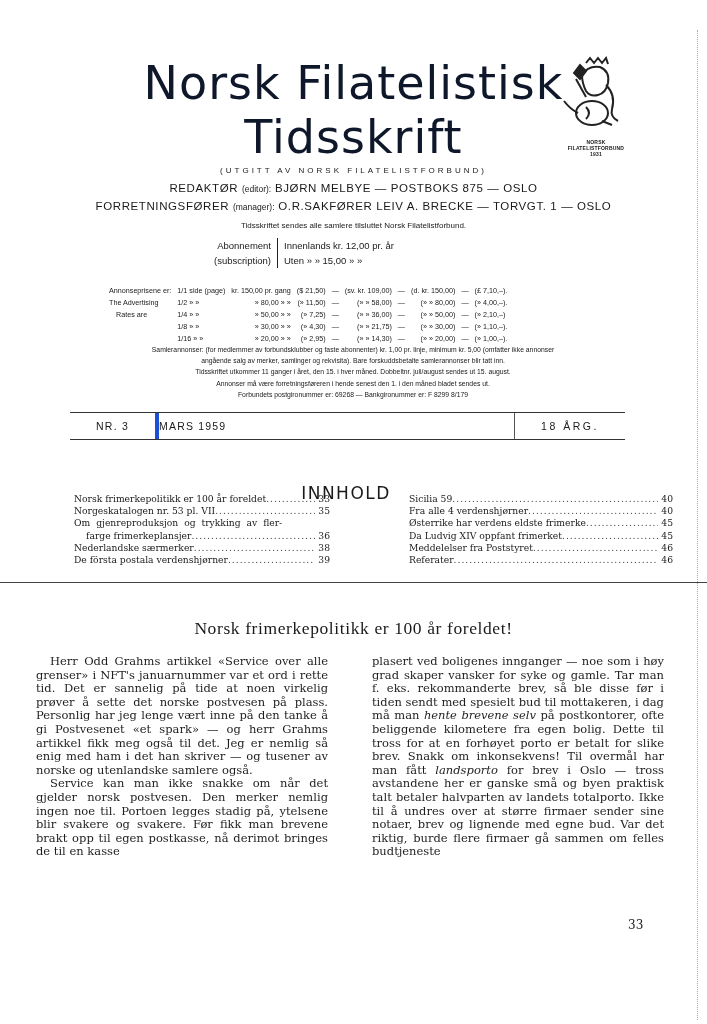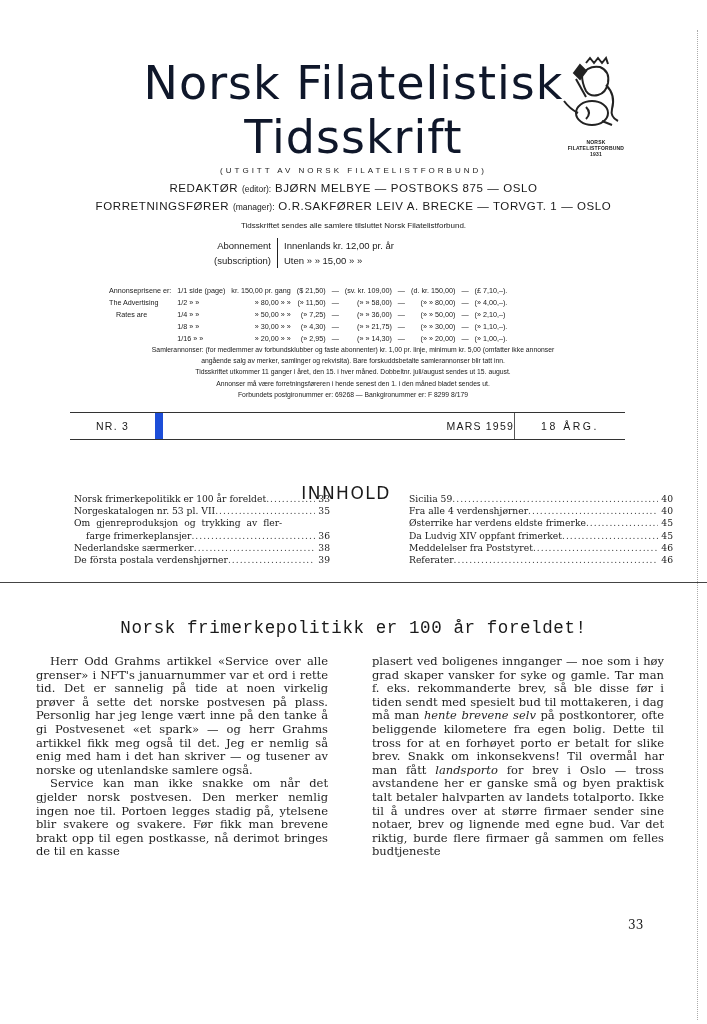--- a/index.html
+++ b/index.html
@@ -18,35 +18,35 @@
   .sendes { top:221px; font-size:8px; }
   .abon { left:175px; top:238px; font-size:9.5px; line-height:15px; }
   .abon .lbl { display:inline-block; width:96px; text-align:right; padding-right:6px; border-right:1.5px solid #222; }
   .abon .val { display:inline-block; padding-left:6px; }
   .rates { left:58px; top:285px; font-size:7.2px; line-height:12px; }
   .rates table { border-collapse:collapse;margin-left:48px; }
   .rates td { padding:0 3px; white-space:nowrap; }
   .rates td.r { text-align:right; }
   .notes { left:18px; top:344px; width:670px; text-align:center; font-size:6.8px; line-height:11.2px; }
   .issue-bar { left:70px; top:412px; width:555px; height:26px; border-top:1.5px solid #333; border-bottom:1.5px solid #333; display:flex; font-size:10.5px; letter-spacing:1.2px; align-items:center; }
-  .issue-bar .c1 { width:85px; text-align:center; border-right:8px solid #1d4ed8; height:100%; display:flex; align-items:center; justify-content:center; }
-  .issue-bar .c2 { flex:1; text-align:right; }
+  .issue-bar .c1 { width:85px; text-align:center; border-right:4px solid #1d4ed8; height:100%; display:flex; align-items:center; justify-content:center; }
+  .issue-bar .c2 { flex:1; text-align:left; }
   .issue-bar .c3 { width:110px; text-align:center; border-left:1.5px solid #555; height:100%; display:flex; align-items:center; justify-content:center; letter-spacing:2.5px; }
   .innhold { left:0; width:692px; top:460px; text-align:center; font-size:17px; letter-spacing:1.5px; font-family:"DejaVu Sans", sans-serif;margin-top:23px; }
   .toc { top:493px; font-family:"DejaVu Serif", serif; font-size:9.2px; line-height:12.2px; }
   .toc .row { display:flex; white-space:nowrap; overflow:hidden;margin-left:42px; }
   .toc .lab { flex:0 0 auto; }
   .toc .dots { flex:1; overflow:hidden; letter-spacing:1px; color:#444; }
   .toc .dots::after { content:"......................................................................................................................"; }
   .toc .pg { flex:0 0 auto; padding-left:3px; }
   .toc .indent { padding-left:12px; }
   .toc-left { left:32px; width:298px; }
   .toc-right { left:367px; width:306px; }
   .rule { left:0; width:707px; top:582px; border-top:1px solid #444; }
-  .article-title { left:0; width:707px; top:618px; text-align:center; font-family:Liberation Mono, monospace; font-size:17.5px; letter-spacing:0.6px; }
+  .article-title { left:0; width:707px; top:618px; text-align:center; font-family:Liberation Serif, serif; font-size:17.5px; letter-spacing:0.6px; }
   .col { top:655px; width:292px; font-family:"DejaVu Serif", serif; font-size:11.5px; line-height:13.6px; text-align:justify; color:#1e1e1e; }
   .col p { margin:0; text-indent:14px; }
   .col p.noind { text-indent:0; }
   .col-left { left:36px; }
   .col-right { left:372px; }
   .pagenum { left:628px; top:918px; font-family:"DejaVu Serif", serif; font-size:12px; }
   .edge { left:697px; top:30px; width:2px; height:990px; border-left:1px dotted #aaa; }
 </style>
 </head>
 <body>

